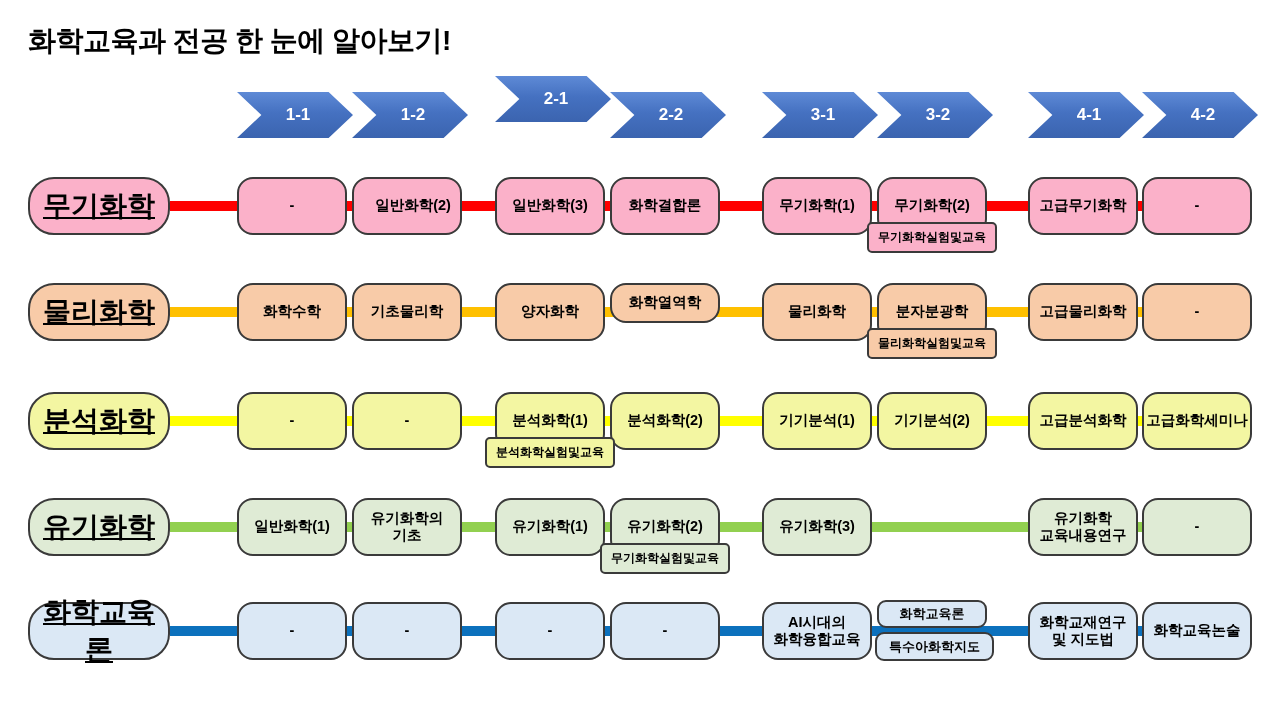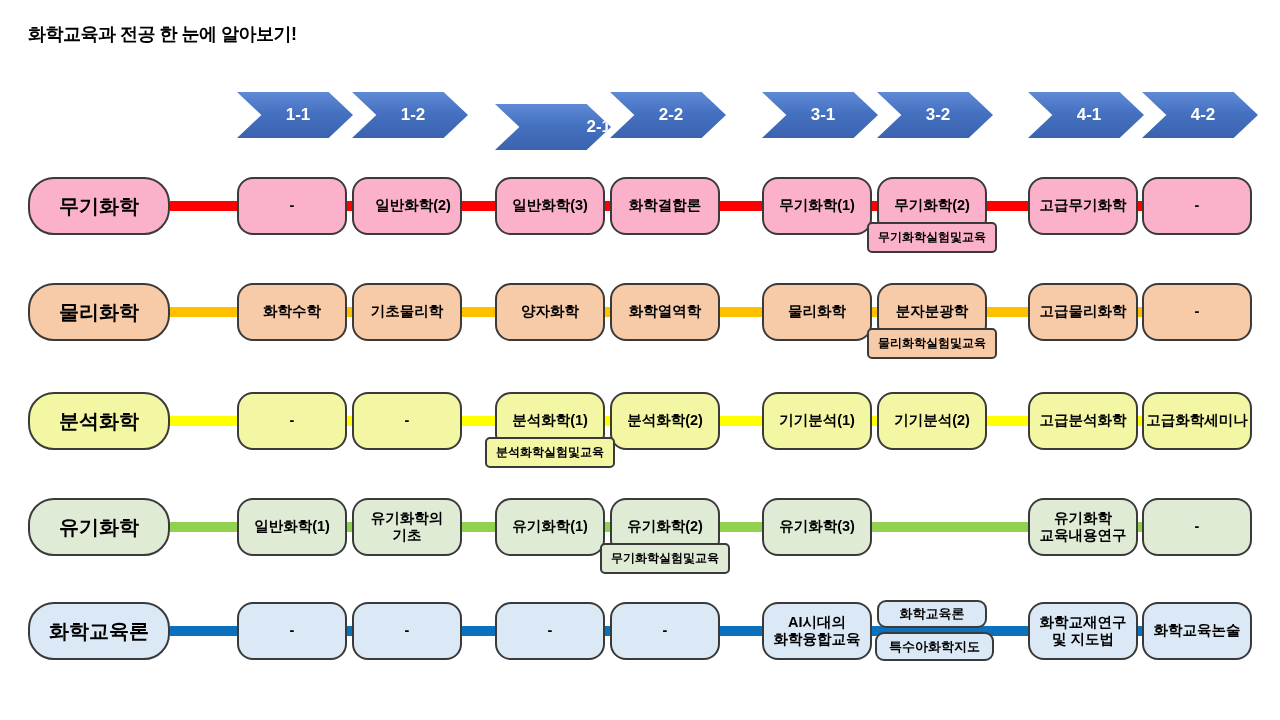--- a/index.html
+++ b/index.html
@@ -1,53 +1,53 @@
 <!DOCTYPE html>
 <html><head>
 <meta charset="utf-8">
 <style>
   html,body{margin:0;padding:0;background:#fff;}
   #canvas{
     position:relative;width:1280px;height:720px;background:#ffffff;overflow:hidden;
     font-family:"Liberation Sans", sans-serif;font-weight:bold;color:#000;
   }
   .page-title{
-    position:absolute;left:28px;top:22px;font-size:18px;font-weight:bold;
+    position:absolute;left:28px;top:22px;font-size:28px;font-weight:bold;
     letter-spacing:-0.5px;white-space:nowrap;text-align:right;
   }
   .chevron{
     position:absolute;height:46px;display:flex;align-items:center;justify-content:center;
     background:linear-gradient(180deg,#5e8ad6 0%,#4571c1 45%,#3b64af 100%);
     clip-path:polygon(0% 0%,79% 0%,100% 50%,79% 100%,0% 100%,21% 50%);
     color:#fff;font-size:17px;
   }
   .chevron-label{padding-left:6px;}
   .connector{position:absolute;height:10px;z-index:1;}
   .box{
     position:absolute;box-sizing:border-box;border:2px solid #3a3a3a;border-radius:16px;
     display:flex;align-items:center;justify-content:center;text-align:center;z-index:2;
   }
-  .label-box{border-radius:26px;font-size:20px;}
+  .label-box{border-radius:26px;font-size:28px;text-decoration:underline;}
   .course-box{font-size:14.5px;line-height:1.18;}
   .course-box .txt{white-space:pre-line;}
   .badge-box{border-radius:5px;font-size:12px;z-index:3;}
   .split-box{border-radius:9px;font-size:13px;z-index:3;}
 </style>
 </head>
 <body>
 
 <div id="canvas">
   <div class="page-title">화학교육과 전공 한 눈에 알아보기!</div>
 <div class="chevron" style="left: 237px; top: 92px; width: 116px; height: 46px;">
       <span class="chevron-label">1-1</span>
     </div>
     <div class="chevron" style="left: 352px; top: 92px; width: 116px; height: 46px;">
       <span class="chevron-label">1-2</span>
     </div>
-    <div class="chevron" style="left: 495px; top: 104px; width: 116px; height: 46px; justify-content: flex-end;">
+    <div class="chevron" style="left: 495px; top: 76px; width: 116px; height: 46px;">
       <span class="chevron-label">2-1</span>
     </div>
     <div class="chevron" style="left: 610px; top: 92px; width: 116px; height: 46px;">
       <span class="chevron-label">2-2</span>
     </div>
     <div class="chevron" style="left: 762px; top: 92px; width: 116px; height: 46px;">
       <span class="chevron-label">3-1</span>
     </div>
     <div class="chevron" style="left: 877px; top: 92px; width: 116px; height: 46px;">
       <span class="chevron-label">3-2</span>
@@ -95,21 +95,21 @@
     </div>
     <div class="box course-box" style="left: 237px; top: 283px; width: 110px; height: 58px; background: rgb(248, 203, 168);">
       <span class="txt">화학수학</span>
     </div>
     <div class="box course-box" style="left: 352px; top: 283px; width: 110px; height: 58px; background: rgb(248, 203, 168);">
       <span class="txt">기초물리학</span>
     </div>
     <div class="box course-box" style="left: 495px; top: 283px; width: 110px; height: 58px; background: rgb(248, 203, 168);">
       <span class="txt">양자화학</span>
     </div>
-    <div class="box course-box" style="left: 610px; top: 283px; width: 110px; height: 58px; background: rgb(248, 203, 168);">
+    <div class="box course-box" style="left: 610px; top: 283px; width: 110px; height: 40px; background: rgb(248, 203, 168);">
       <span class="txt">화학열역학</span>
     </div>
     <div class="box course-box" style="left: 762px; top: 283px; width: 110px; height: 58px; background: rgb(248, 203, 168);">
       <span class="txt">물리화학</span>
     </div>
     <div class="box course-box" style="left: 877px; top: 283px; width: 110px; height: 58px; background: rgb(248, 203, 168);">
       <span class="txt">분자분광학</span>
     </div>
     <div class="box badge-box" style="left: 867px; top: 328px; width: 130px; height: 31px; background: rgb(248, 203, 168);">
       <span class="txt">물리화학실험및교육</span>

